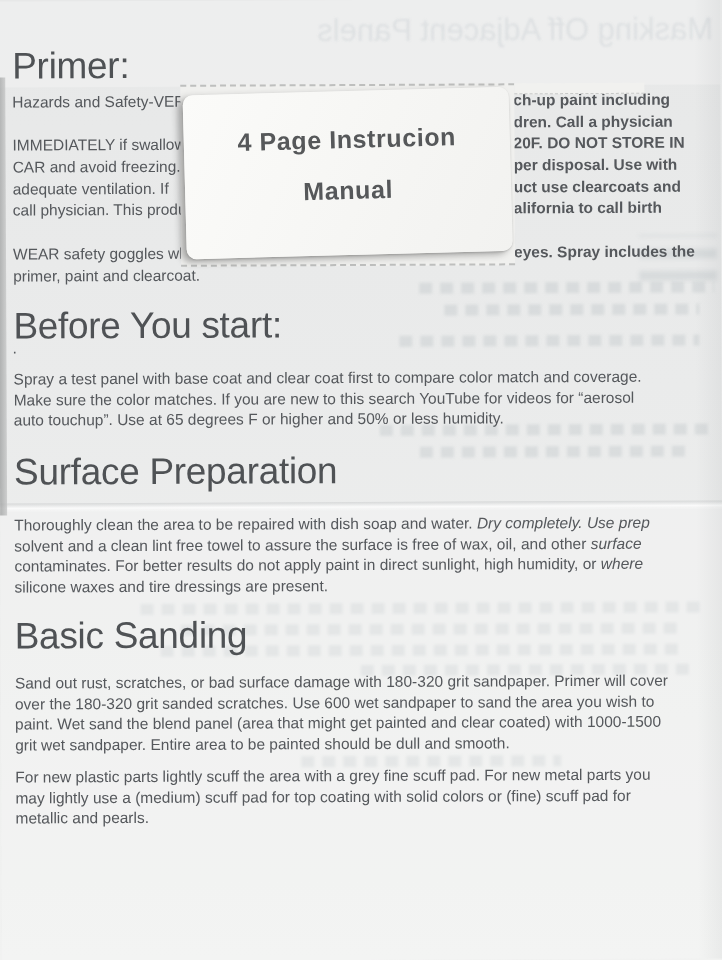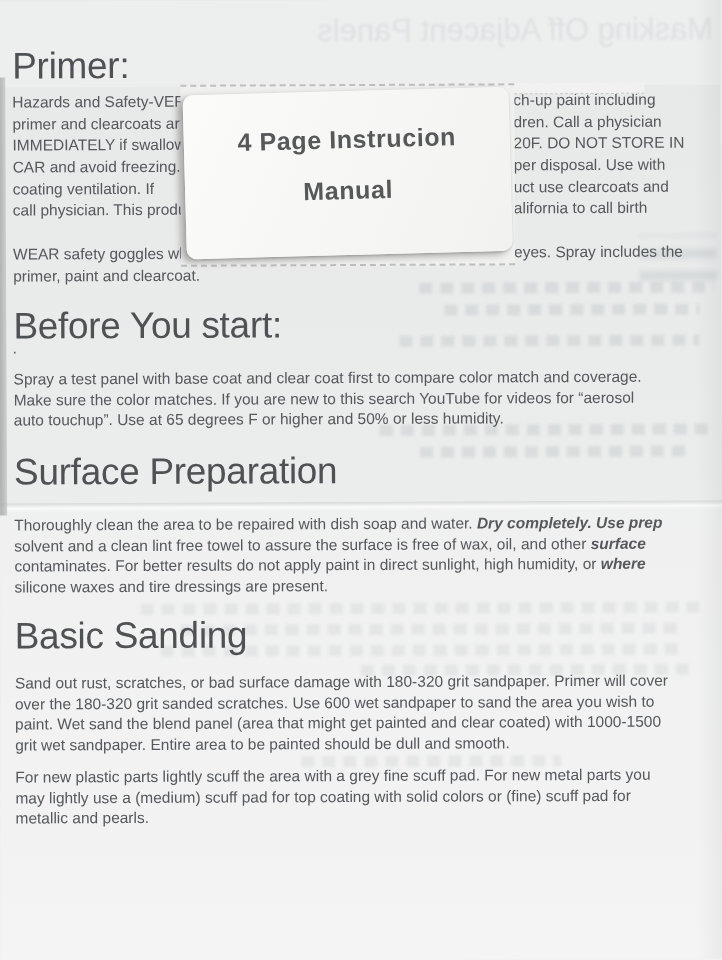--- a/index.html
+++ b/index.html
@@ -22,22 +22,22 @@
   .topband{position:absolute;left:0;top:0;width:722px;height:86px;background:rgba(255,255,255,.25);}
 
   
   .heading{position:absolute;left:14px;font-size:37px;font-weight:400;color:#4f5255;
     letter-spacing:-.3px;white-space:nowrap;}
   
   .para{position:absolute;left:14px;color:#55585c;font-size:15.5px;}
   .para .tline{white-space:nowrap;position:relative;}
   .lh21 .tline{line-height:21.7px;height:21.7px;}
   .lh20 .tline{line-height:20.6px;height:20.6px;}
-  .frag-right{position:absolute;left:501px;top:0;}
-  .it{font-style:italic;font-weight:bold;}
+  .frag-right{position:absolute;left:501px;top:0;font-weight:bold;}
+  .it{font-style:italic;}
   .stray-dot{position:absolute;left:13px;top:338px;font-size:16px;color:#55585c;}
 
   
   .backing{position:absolute;left:182px;top:84px;width:334px;height:178px;
     background:#f0f0ee;border-top:2px dashed rgba(150,152,152,.55);
     border-bottom:2px dashed rgba(150,152,152,.55);z-index:2;}
   .backing-tail{position:absolute;left:516px;top:84px;width:130px;height:10px;
     background:#f1f1ef;border-bottom:1px dashed rgba(160,162,162,.5);z-index:2;}
   .sticker{position:absolute;left:186px;top:91px;width:326px;height:164px;
     background:linear-gradient(115deg,#fbfbf9 0%,#f6f6f4 55%,#f2f2f0 100%);
@@ -73,24 +73,24 @@
   <div class="ghostbar" style="left:140px;top:603px;width:560px;"></div>
   <div class="ghostbar" style="left:180px;top:624px;width:500px;"></div>
   <div class="ghostbar" style="left:160px;top:645px;width:520px;"></div>
   <div class="ghostbar" style="left:360px;top:665px;width:330px;"></div>
   <div class="ghostbar" style="left:300px;top:756px;width:260px;"></div>
   <div class="ghostblock" style="left:640px;top:236px;width:78px;height:46px;"></div>
 
   <div class="heading" style="top:44px;">Primer:</div>
   <div class="para lh21" style="top:90px;width:700px;">
       <div class="tline"><span class="frag-left">Hazards and Safety-VERY</span><span class="frag-right">ch-up paint including</span></div>
-      <div class="tline"><span class="frag-left">primer and clearcoats ar</span><span class="frag-right">dren. Call a physician</span></div>
+      <div class="tline"><span class="frag-right">dren. Call a physician</span></div>
       <div class="tline"><span class="frag-left">IMMEDIATELY if swallow</span><span class="frag-right">20F. DO NOT STORE IN</span></div>
       <div class="tline"><span class="frag-left">CAR and avoid freezing.</span><span class="frag-right">per disposal. Use with</span></div>
-      <div class="tline"><span class="frag-left">coating ventilation. If</span><span class="frag-right">uct use clearcoats and</span></div>
+      <div class="tline"><span class="frag-left">adequate ventilation. If</span><span class="frag-right">uct use clearcoats and</span></div>
       <div class="tline"><span class="frag-left">call physician. This produ</span><span class="frag-right">alifornia to call birth</span></div>
       <div class="tline"></div>
       <div class="tline"><span class="frag-left">WEAR safety goggles wh</span><span class="frag-right">eyes. Spray includes the</span></div>
       <div class="tline"><span class="frag-left">primer, paint and clearcoat.</span></div>
     </div>
 
   <div class="backing"></div>
   <div class="backing-tail"></div>
 
   <div class="sticker">

